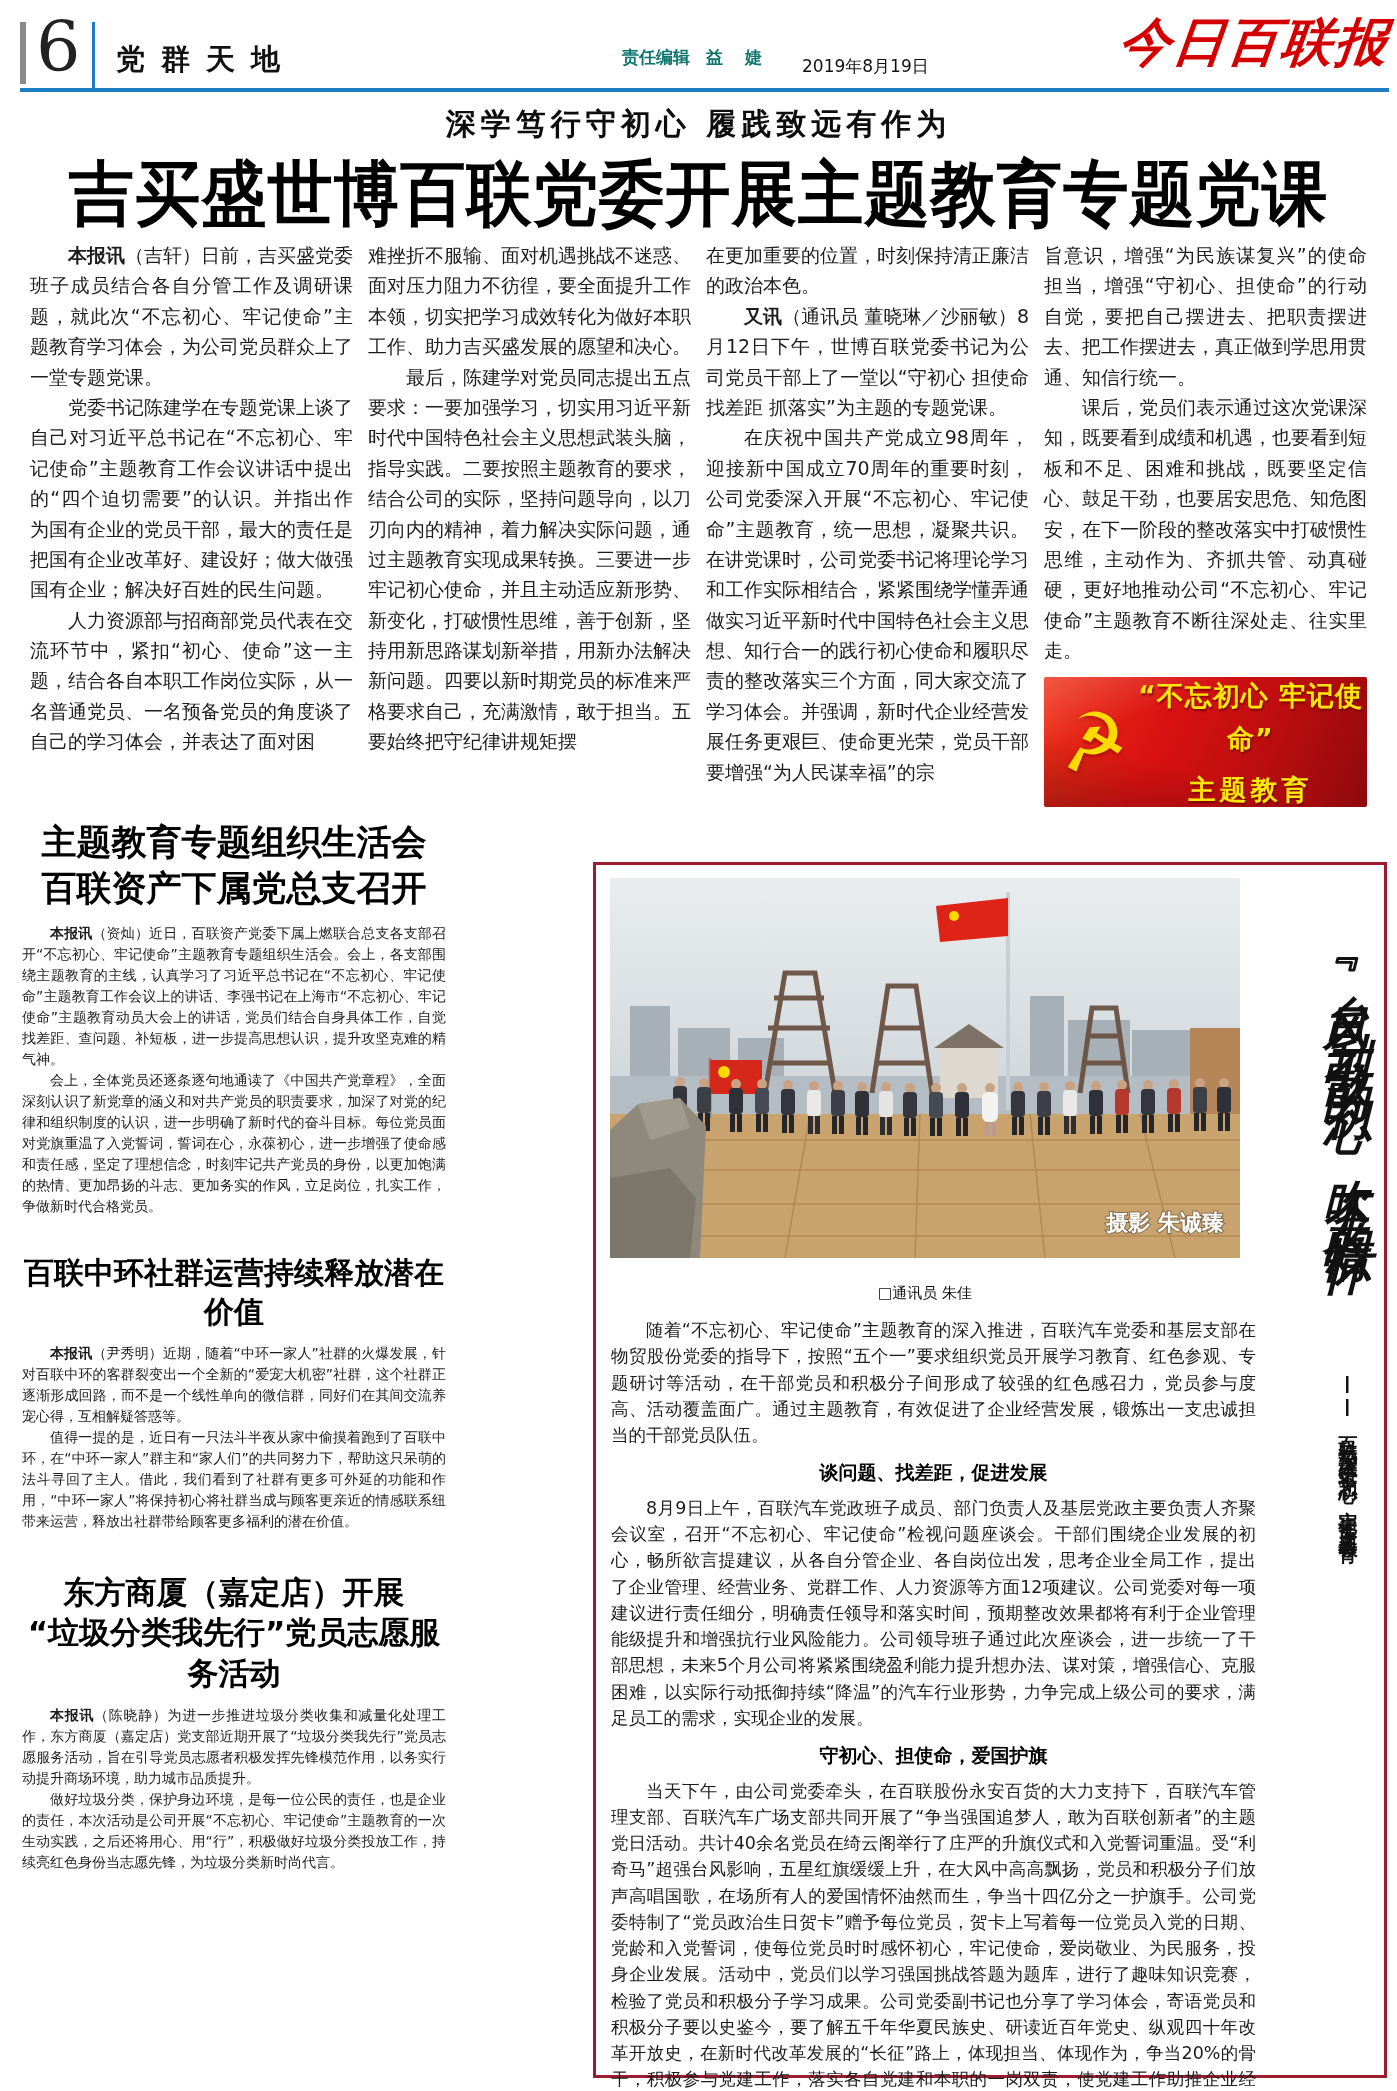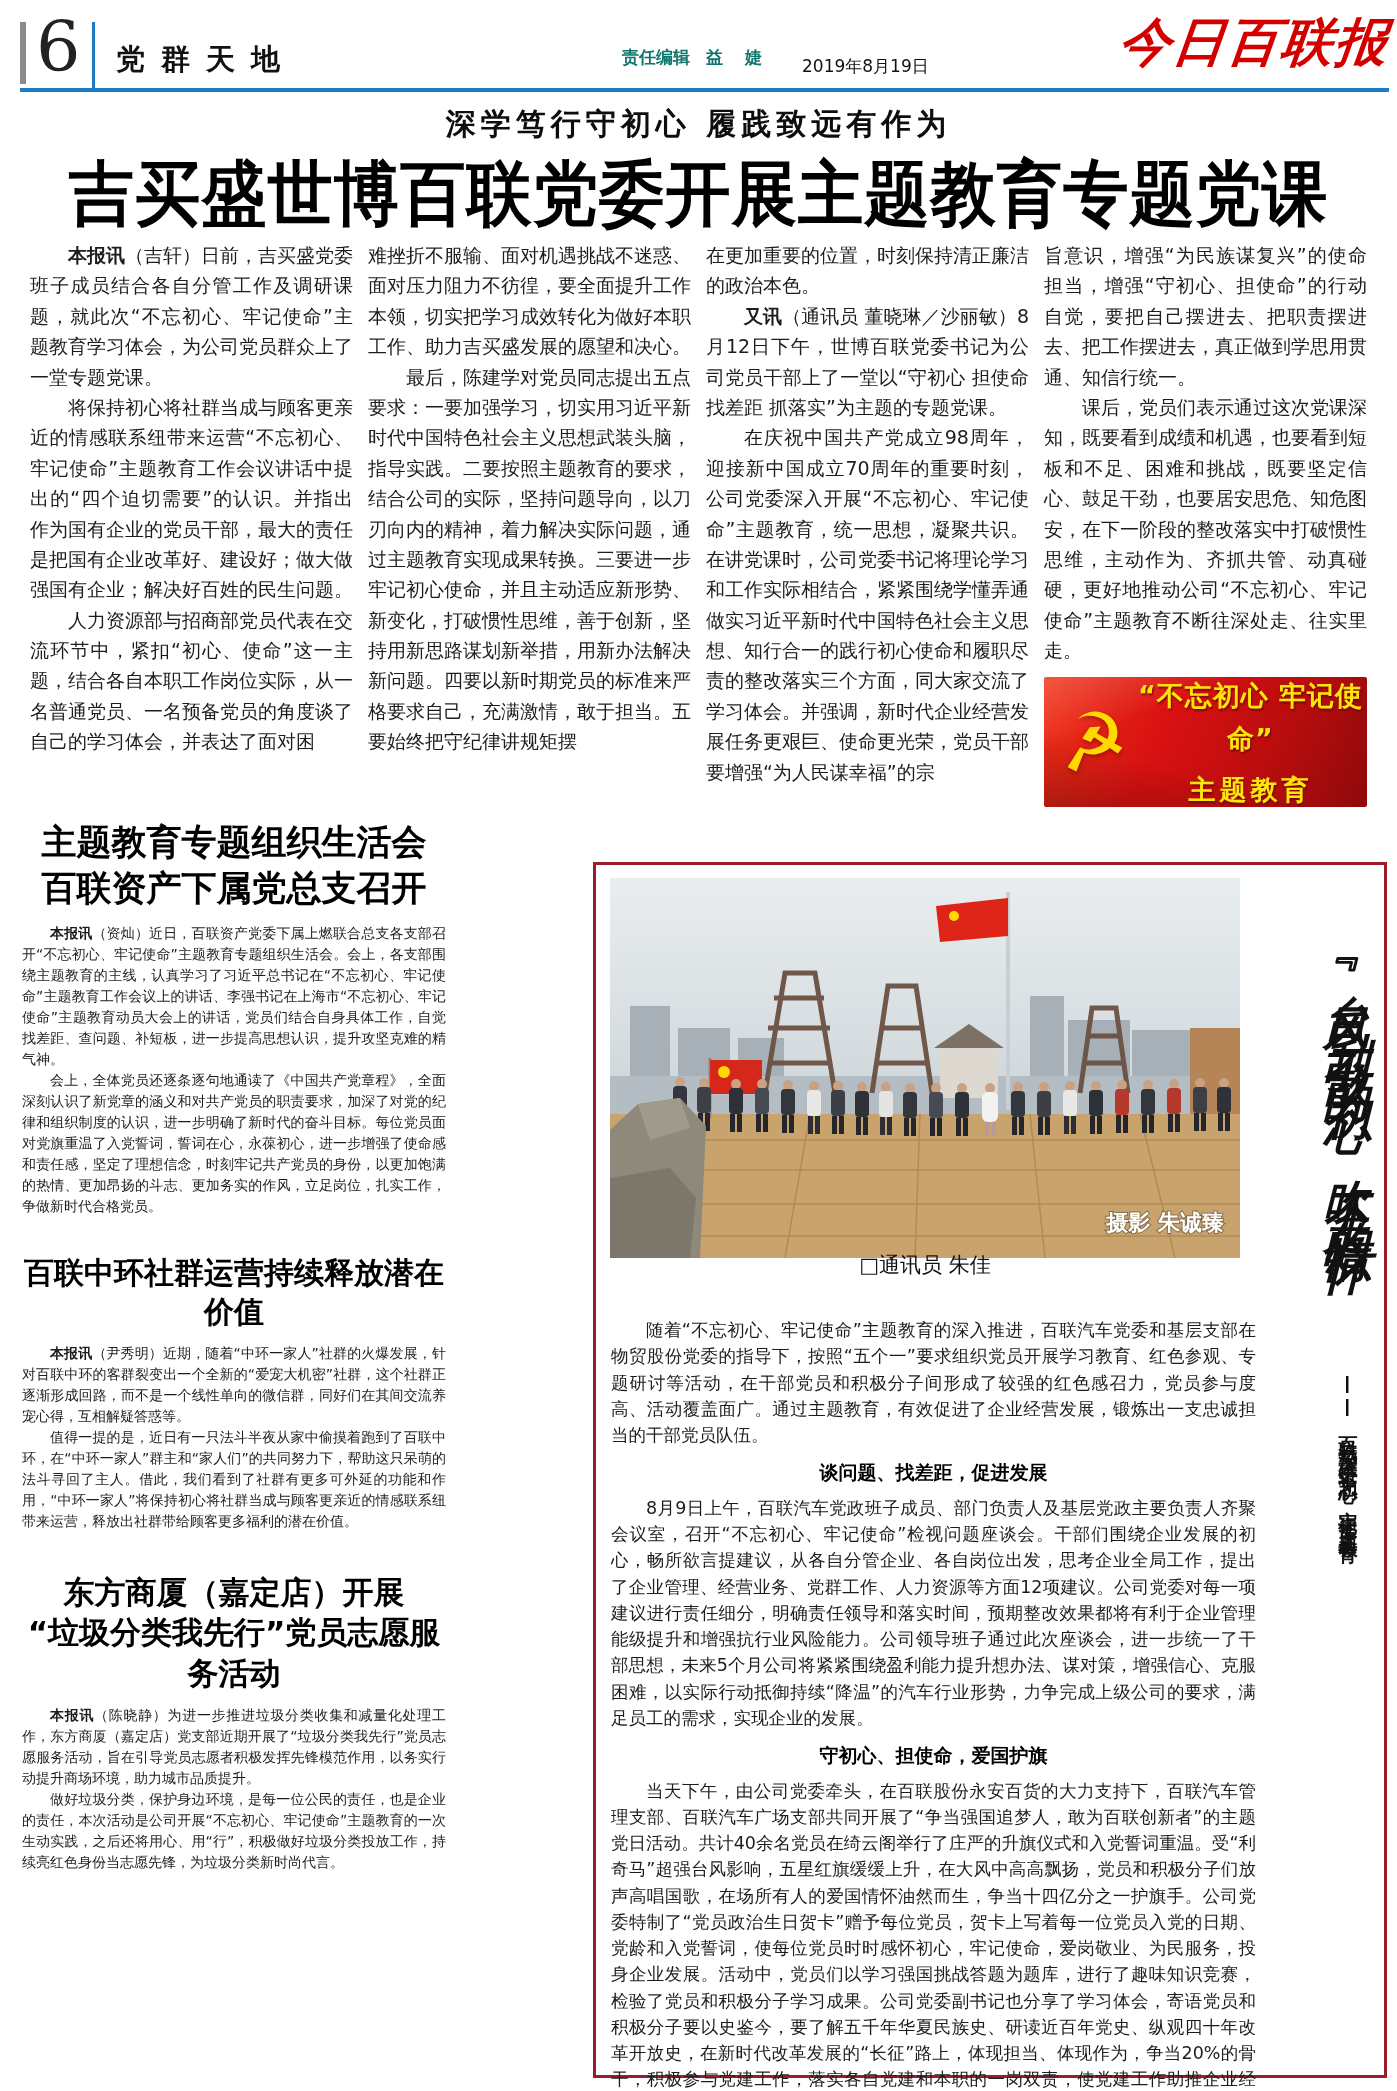--- a/index.html
+++ b/index.html
@@ -52,22 +52,22 @@
   .lbody p{margin:0;}
   .lbody p.ind{text-indent:2em;}
   .art2{margin-top:36px;}
   .art3{margin-top:40px;}
   .art3 .ltitle{font-size:31px;}
 
   
   .featbox{position:absolute;left:593px;top:862px;width:788px;height:1210px;
            border:3px solid #9b1d2d;background:#fff;}
   .photo{position:absolute;left:14px;top:13px;width:630px;height:380px;display:block;}
-  .byline{position:absolute;left:14px;top:386px;width:630px;text-align:center;
-          font-family:"DejaVu Serif","Liberation Serif",serif;font-size:21px;color:#111;}
+  .byline{position:absolute;left:14px;top:419px;width:630px;text-align:center;
+          font-family:"DejaVu Serif","Liberation Serif",serif;font-size:15px;color:#111;}
   .featbody{position:absolute;left:15px;top:452px;width:645px;
             font-size:17.5px;line-height:1.5;text-align:justify;color:#1c1c1c;}
   .featbody p{margin:0;}
   .featbody p.ind{text-indent:2em;}
   .subhead{text-align:center;font-weight:900;font-size:19px;margin:10px 0 8px 0;color:#000;}
   .vertwrap{position:absolute;top:78px;right:6px;height:1100px;writing-mode:vertical-rl;
             display:flex;}
   .vtitle{font-family:"DejaVu Serif","Liberation Serif",serif;font-style:italic;font-weight:900;
           font-size:46px;letter-spacing:14px;color:#111;}
   .vsub{font-size:19px;font-weight:800;letter-spacing:4px;color:#111;margin-right:16px;margin-top:148px;
@@ -88,21 +88,21 @@
   <div class="hdr-date">2019年8月19日</div>
   <div class="hdr-masthead">今日百联报</div>
   <div class="hdr-blueh"></div>
 
   <div class="kicker">深学笃行守初心 履践致远有作为</div>
   <div class="headline">吉买盛世博百联党委开展主题教育专题党课</div>
 
   <div class="cols">
     <div>
       <p class="ind"><span class="leadb">本报讯</span><span>（吉轩）日前，吉买盛党委班子成员结合各自分管工作及调研课题，就此次“不忘初心、牢记使命”主题教育学习体会，为公司党员群众上了一堂专题党课。</span></p>
-      <p class="ind">将保持初心将社群当成与顾客更亲近的情感联系纽带来运营“不忘初心、牢记使命”主题教育工作会议讲话中提出的“四个迫切需要”的认识。并指出作为国有企业的党员干部，最大的责任是把国有企业改革好、建设好；做大做强国有企业；解决好百姓的民生问题。</p>
+      <p class="ind">党委书记陈建学在专题党课上谈了自己对习近平总书记在“不忘初心、牢记使命”主题教育工作会议讲话中提出的“四个迫切需要”的认识。并指出作为国有企业的党员干部，最大的责任是把国有企业改革好、建设好；做大做强国有企业；解决好百姓的民生问题。</p>
       <p class="ind">人力资源部与招商部党员代表在交流环节中，紧扣“初心、使命”这一主题，结合各自本职工作岗位实际，从一名普通党员、一名预备党员的角度谈了自己的学习体会，并表达了面对困</p>
     </div>
     <div>
       <p>难挫折不服输、面对机遇挑战不迷惑、面对压力阻力不彷徨，要全面提升工作本领，切实把学习成效转化为做好本职工作、助力吉买盛发展的愿望和决心。</p>
       <p class="ind">最后，陈建学对党员同志提出五点要求：一要加强学习，切实用习近平新时代中国特色社会主义思想武装头脑，指导实践。二要按照主题教育的要求，结合公司的实际，坚持问题导向，以刀刃向内的精神，着力解决实际问题，通过主题教育实现成果转换。三要进一步牢记初心使命，并且主动适应新形势、新变化，打破惯性思维，善于创新，坚持用新思路谋划新举措，用新办法解决新问题。四要以新时期党员的标准来严格要求自己，充满激情，敢于担当。五要始终把守纪律讲规矩摆</p>
     </div>
     <div>
       <p>在更加重要的位置，时刻保持清正廉洁的政治本色。</p>
       <p class="ind"><span class="leadb">又讯</span><span>（通讯员 董晓琳／沙丽敏）8月12日下午，世博百联党委书记为公司党员干部上了一堂以“守初心 担使命 找差距 抓落实”为主题的专题党课。</span></p>
       <p class="ind">在庆祝中国共产党成立98周年，迎接新中国成立70周年的重要时刻，公司党委深入开展“不忘初心、牢记使命”主题教育，统一思想，凝聚共识。在讲党课时，公司党委书记将理论学习和工作实际相结合，紧紧围绕学懂弄通做实习近平新时代中国特色社会主义思想、知行合一的践行初心使命和履职尽责的整改落实三个方面，同大家交流了学习体会。并强调，新时代企业经营发展任务更艰巨、使命更光荣，党员干部要增强“为人民谋幸福”的宗</p>

